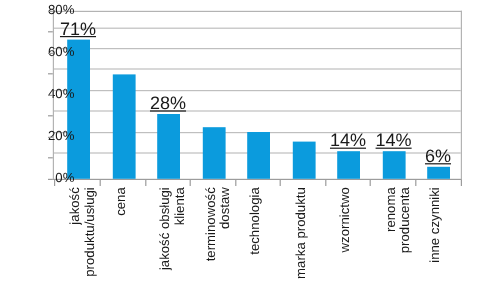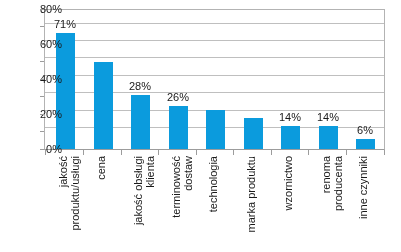--- a/index.html
+++ b/index.html
@@ -26,22 +26,22 @@
     position:absolute;right:339px;width:40px;text-align:right;
     font-size:11px;color:#1a1a1a;line-height:11px;white-space:nowrap;
   }
   .ytick-mark{position:absolute;width:4px;height:1px;background:#9c9c9c;left:40px;}
 
   
   .bar{
     position:absolute;bottom:0;width:19px;background:#0b9bdd;
   }
   .bar-label{
-    position:absolute;font-size:11px;color:#1a1a1a;line-height:11px;
-    text-align:center;width:44px;white-space:nowrap;
+    position:absolute;font-size:15px;color:#1a1a1a;line-height:11px;
+    text-align:center;width:44px;white-space:nowrap;text-decoration:underline;
   }
 
   
   .xtick{position:absolute;top:150px;width:1px;height:5px;background:#9c9c9c;}
   .xcat{
     position:absolute;top:156px;width:92px;height:18px;
     transform-origin:0 0;transform:rotate(-90deg) translate(-92px,0);
     font-size:11px;line-height:11.5px;color:#1a1a1a;
     text-align:right;white-space:pre-line;
   }
@@ -82,21 +82,20 @@
   <div class="ytick-mark" style="top:44px;"></div>
   <div class="ytick-mark" style="top:61px;"></div>
   <div class="ytick-mark" style="top:79px;"></div>
   <div class="ytick-mark" style="top:96px;"></div>
   <div class="ytick-mark" style="top:114px;"></div>
   <div class="ytick-mark" style="top:131px;"></div>
   <div class="ytick-mark" style="top:149px;"></div>
 
   <div class="bar-label" style="left: 43px; top: 19px;">71%</div>
   <div class="bar-label" style="left: 118px; top: 81px;">28%</div>
-  <div class="bar-label" style="left: 156px; top: 92px;">26%</div>
   <div class="bar-label" style="left: 268px; top: 112px;">14%</div>
   <div class="bar-label" style="left: 306px; top: 112px;">14%</div>
   <div class="bar-label" style="left: 343px; top: 125px;">6%</div>
 
   <div class="xtick" style="left:45px;"></div>
   <div class="xtick" style="left:83px;"></div>
   <div class="xtick" style="left:121px;"></div>
   <div class="xtick" style="left:158px;"></div>
   <div class="xtick" style="left:196px;"></div>
   <div class="xtick" style="left:233px;"></div>

